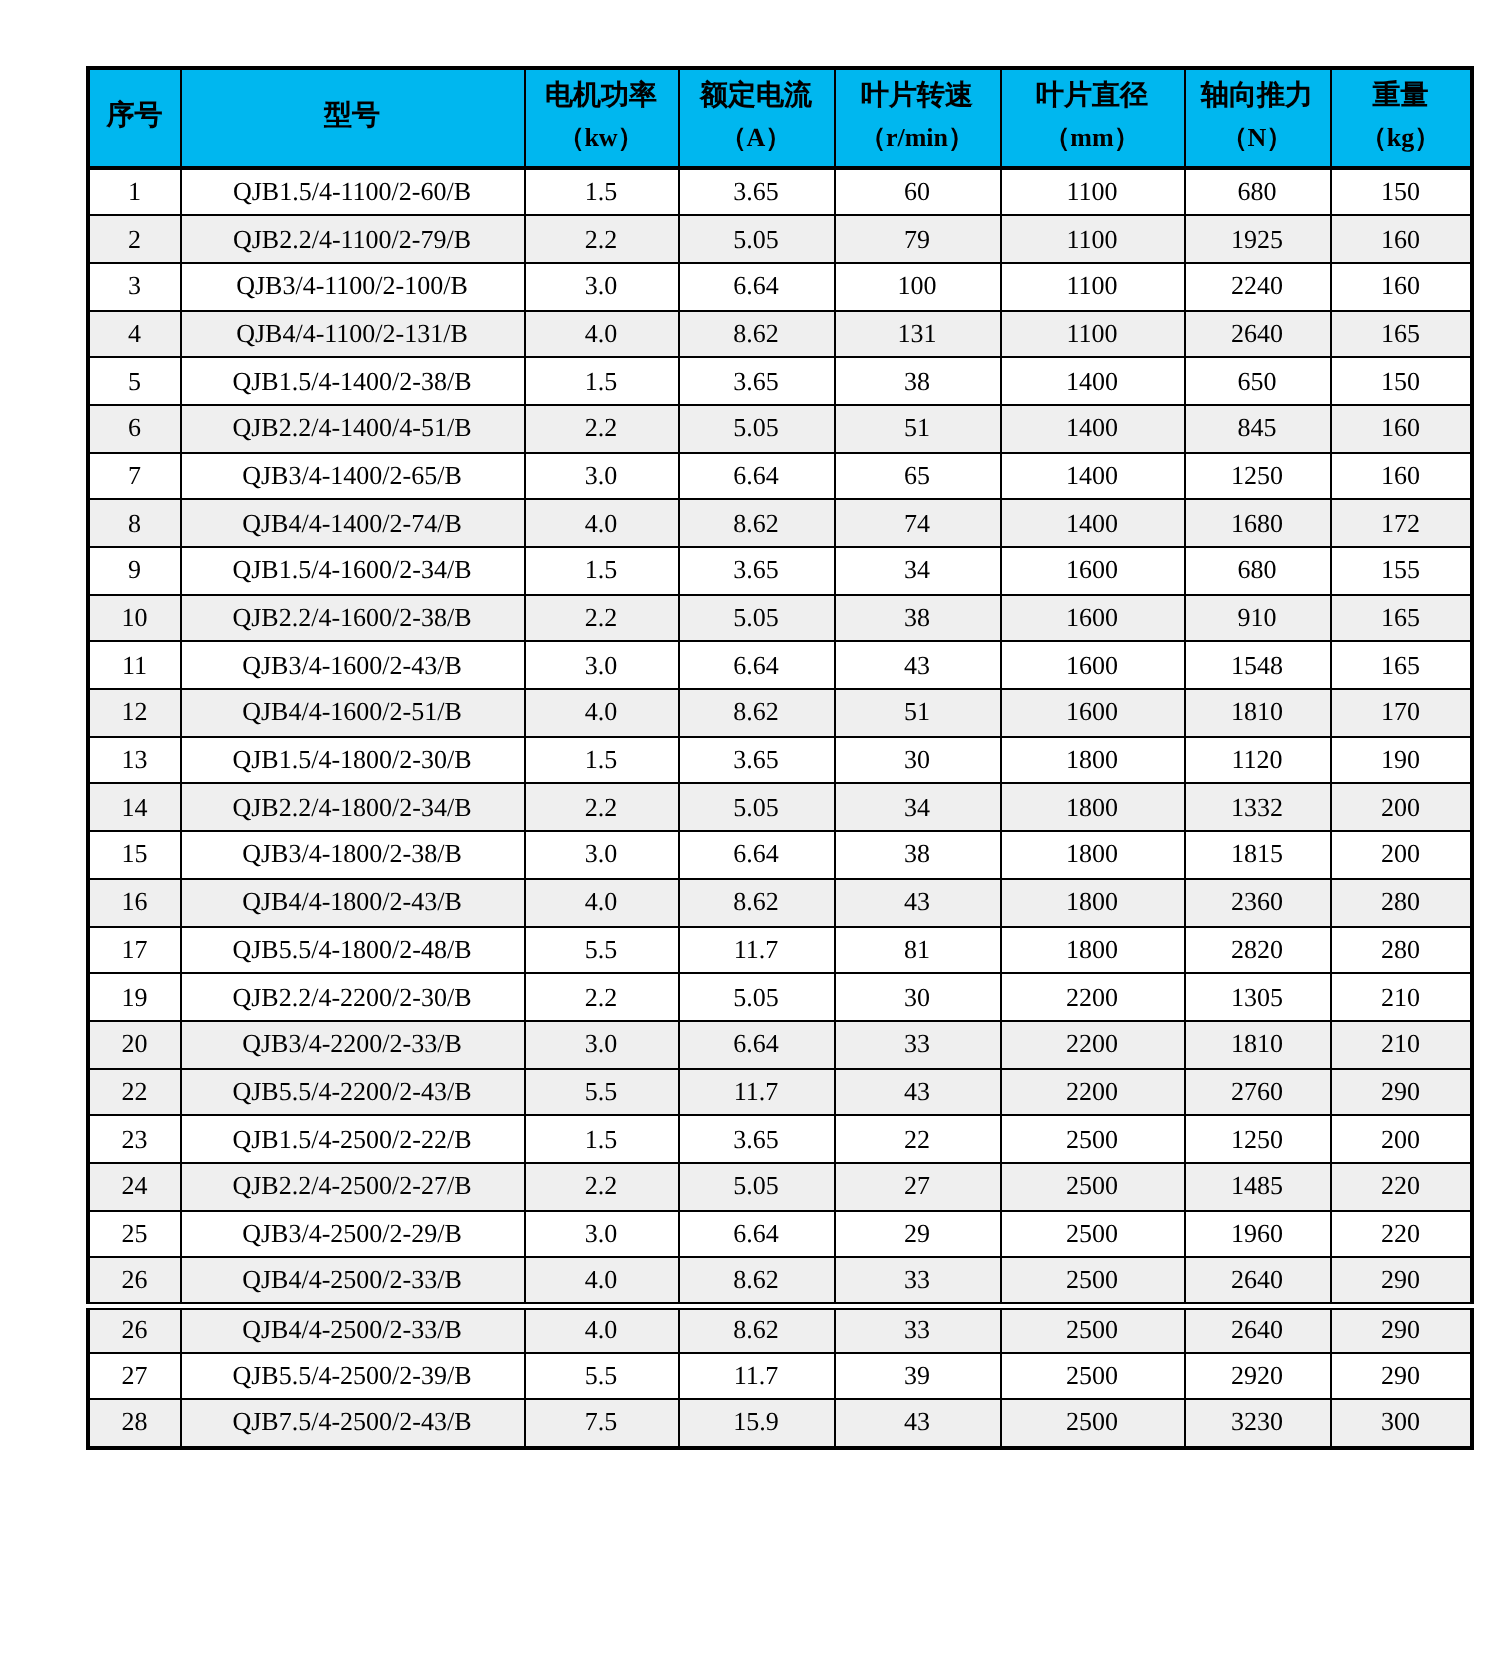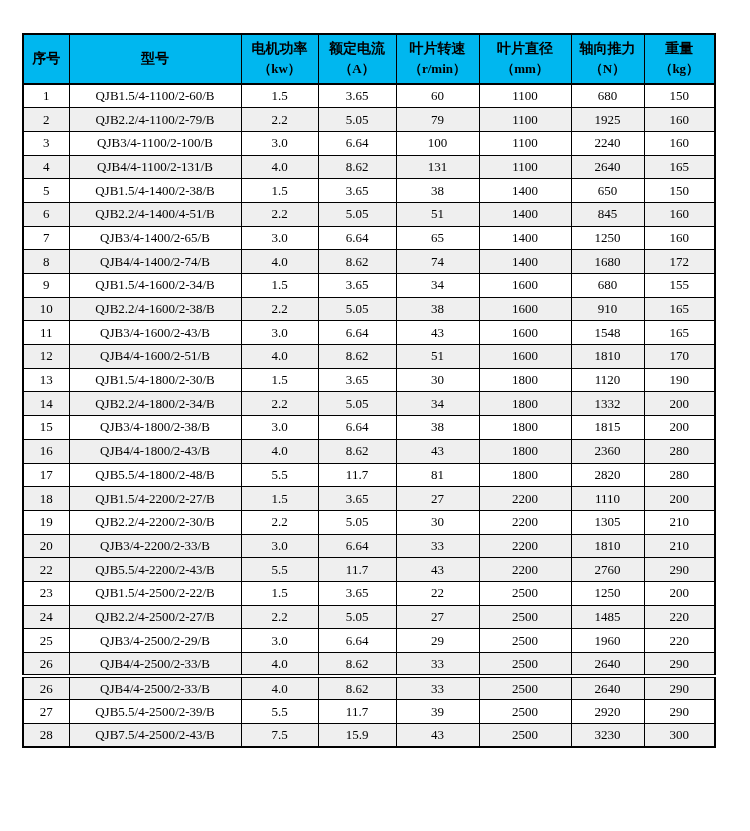--- a/index.html
+++ b/index.html
@@ -21,20 +21,21 @@
   .table-wrap {
     position: absolute;
     left: 22px;
     top: 33px;
   }
   table {
     border-collapse: collapse;
     table-layout: fixed;
     width: 692px;
     border: 2px solid var(--border-color);
+    margin-left: 21px;
   }
   th, td {
     border: 1px solid var(--border-color);
     text-align: center;
     vertical-align: middle;
     padding: 0;
     overflow: hidden;
     white-space: nowrap;
   }
   thead th {
@@ -273,30 +274,20 @@
         <tr>
           <td>17</td>
           <td>QJB5.5/4-1800/2-48/B</td>
           <td>5.5</td>
           <td>11.7</td>
           <td>81</td>
           <td>1800</td>
           <td>2820</td>
           <td>280</td>
         </tr>
-        <tr class="shaded">
-          <td>18</td>
-          <td>QJB1.5/4-2200/2-27/B</td>
-          <td>1.5</td>
-          <td>3.65</td>
-          <td>27</td>
-          <td>2200</td>
-          <td>1110</td>
-          <td>200</td>
-        </tr>
         <tr>
           <td>19</td>
           <td>QJB2.2/4-2200/2-30/B</td>
           <td>2.2</td>
           <td>5.05</td>
           <td>30</td>
           <td>2200</td>
           <td>1305</td>
           <td>210</td>
         </tr>

